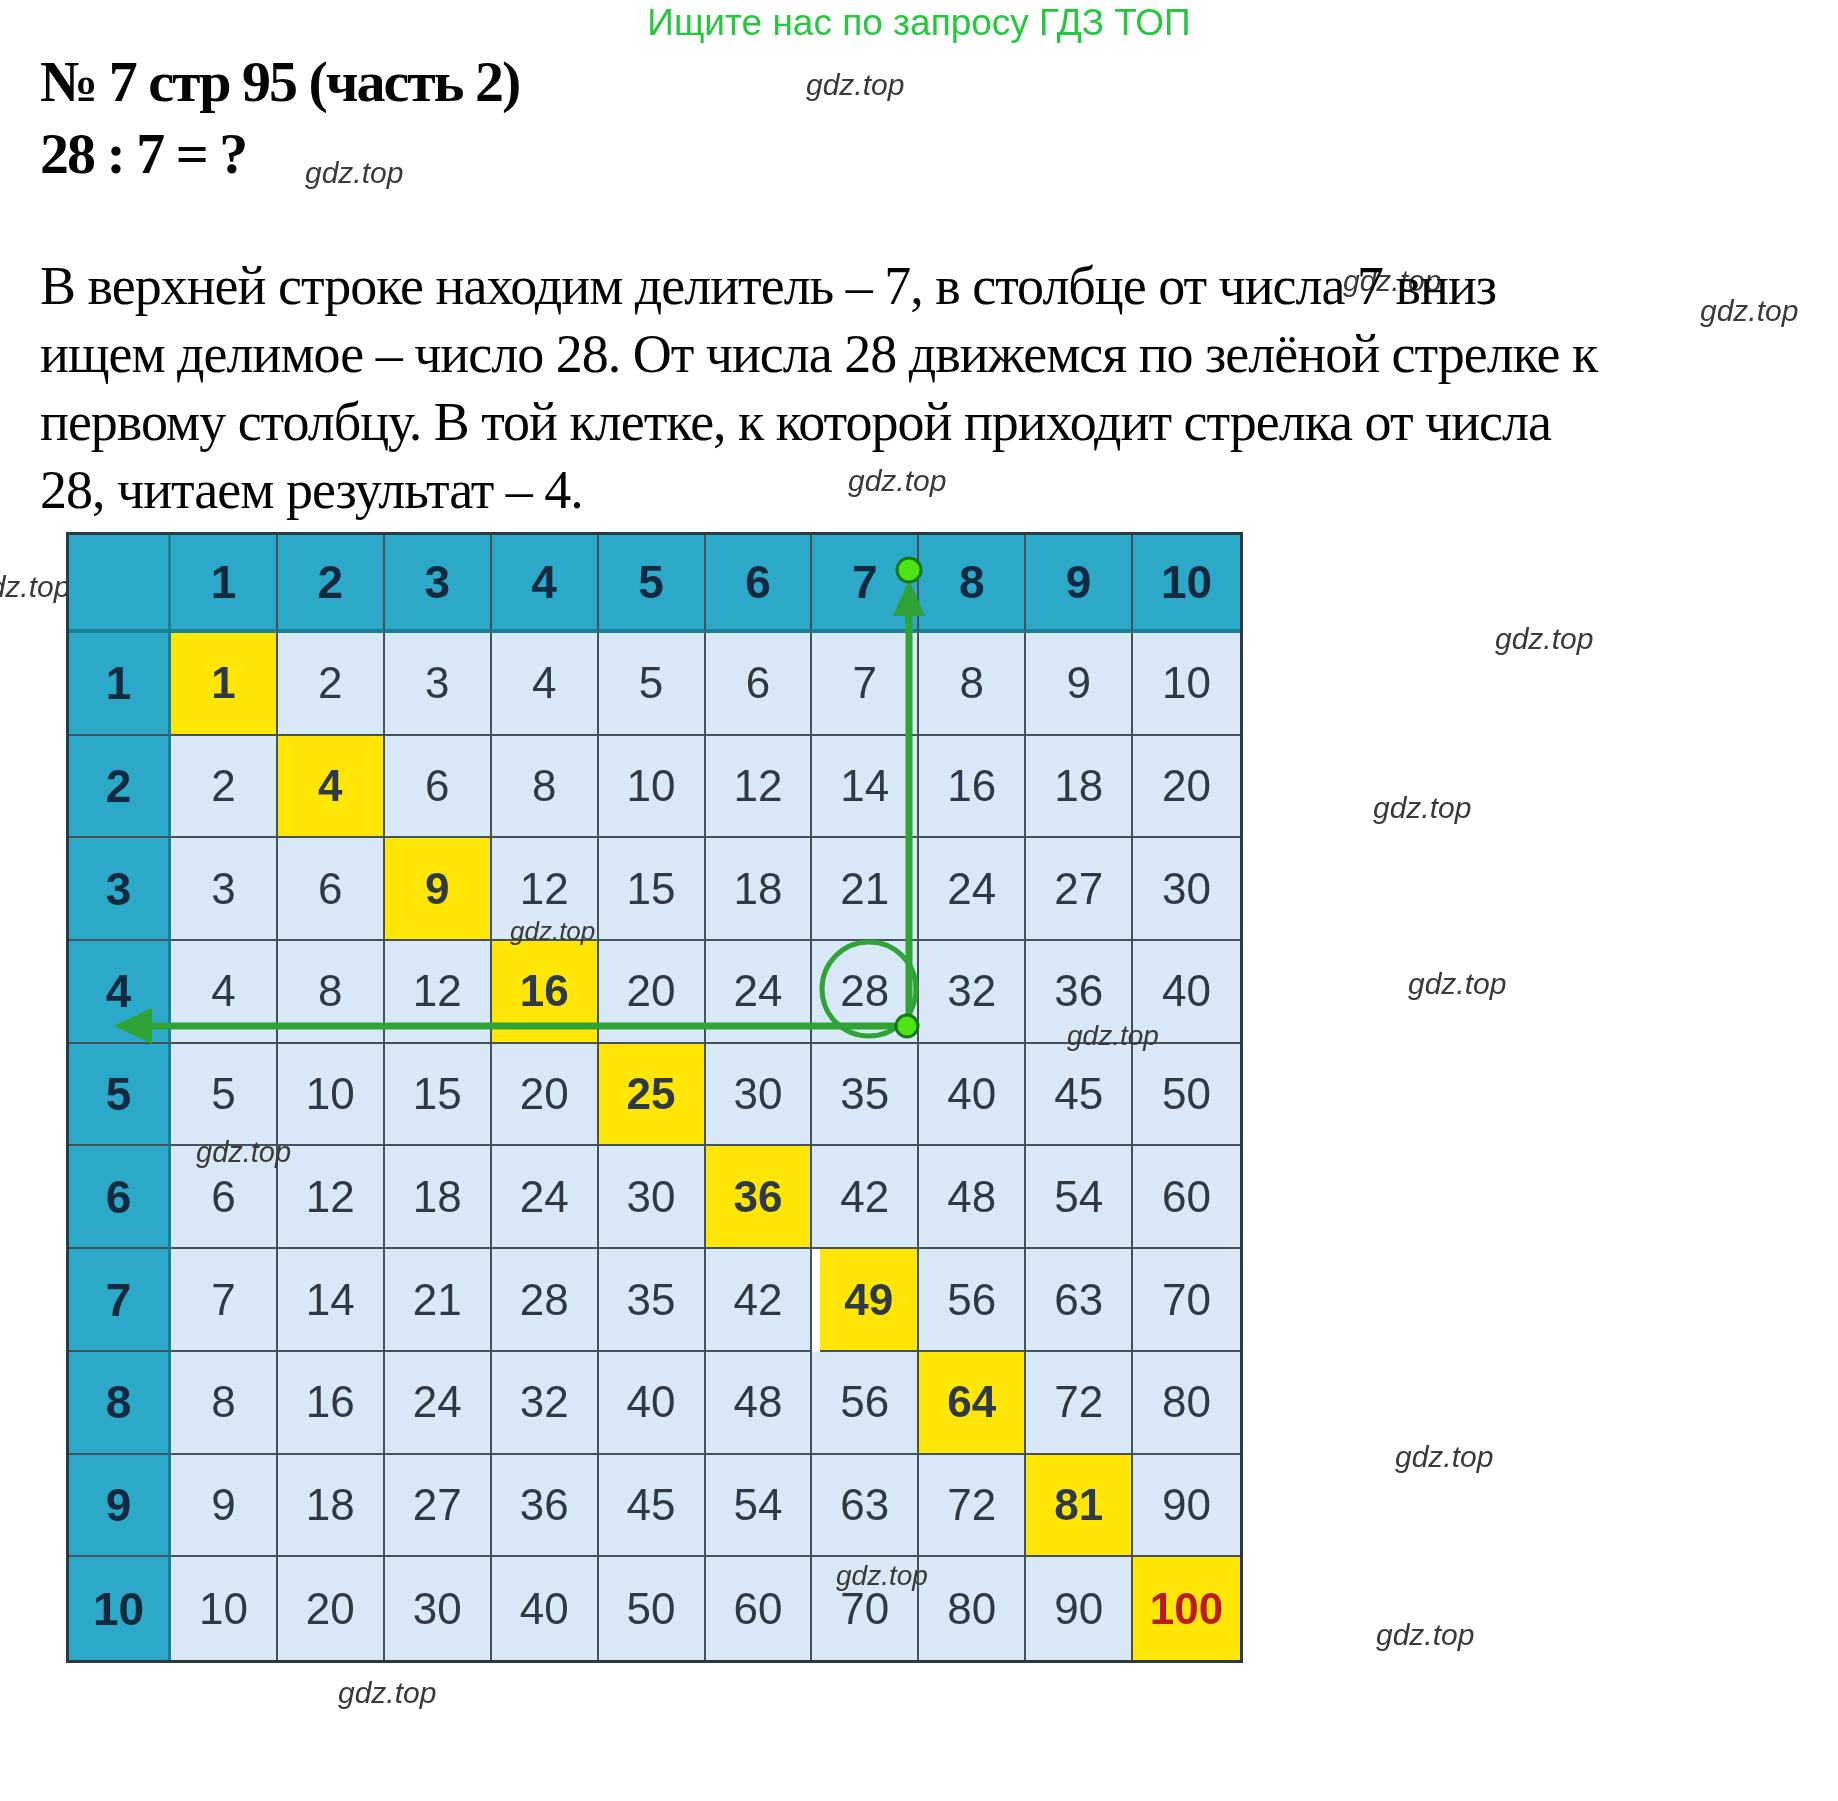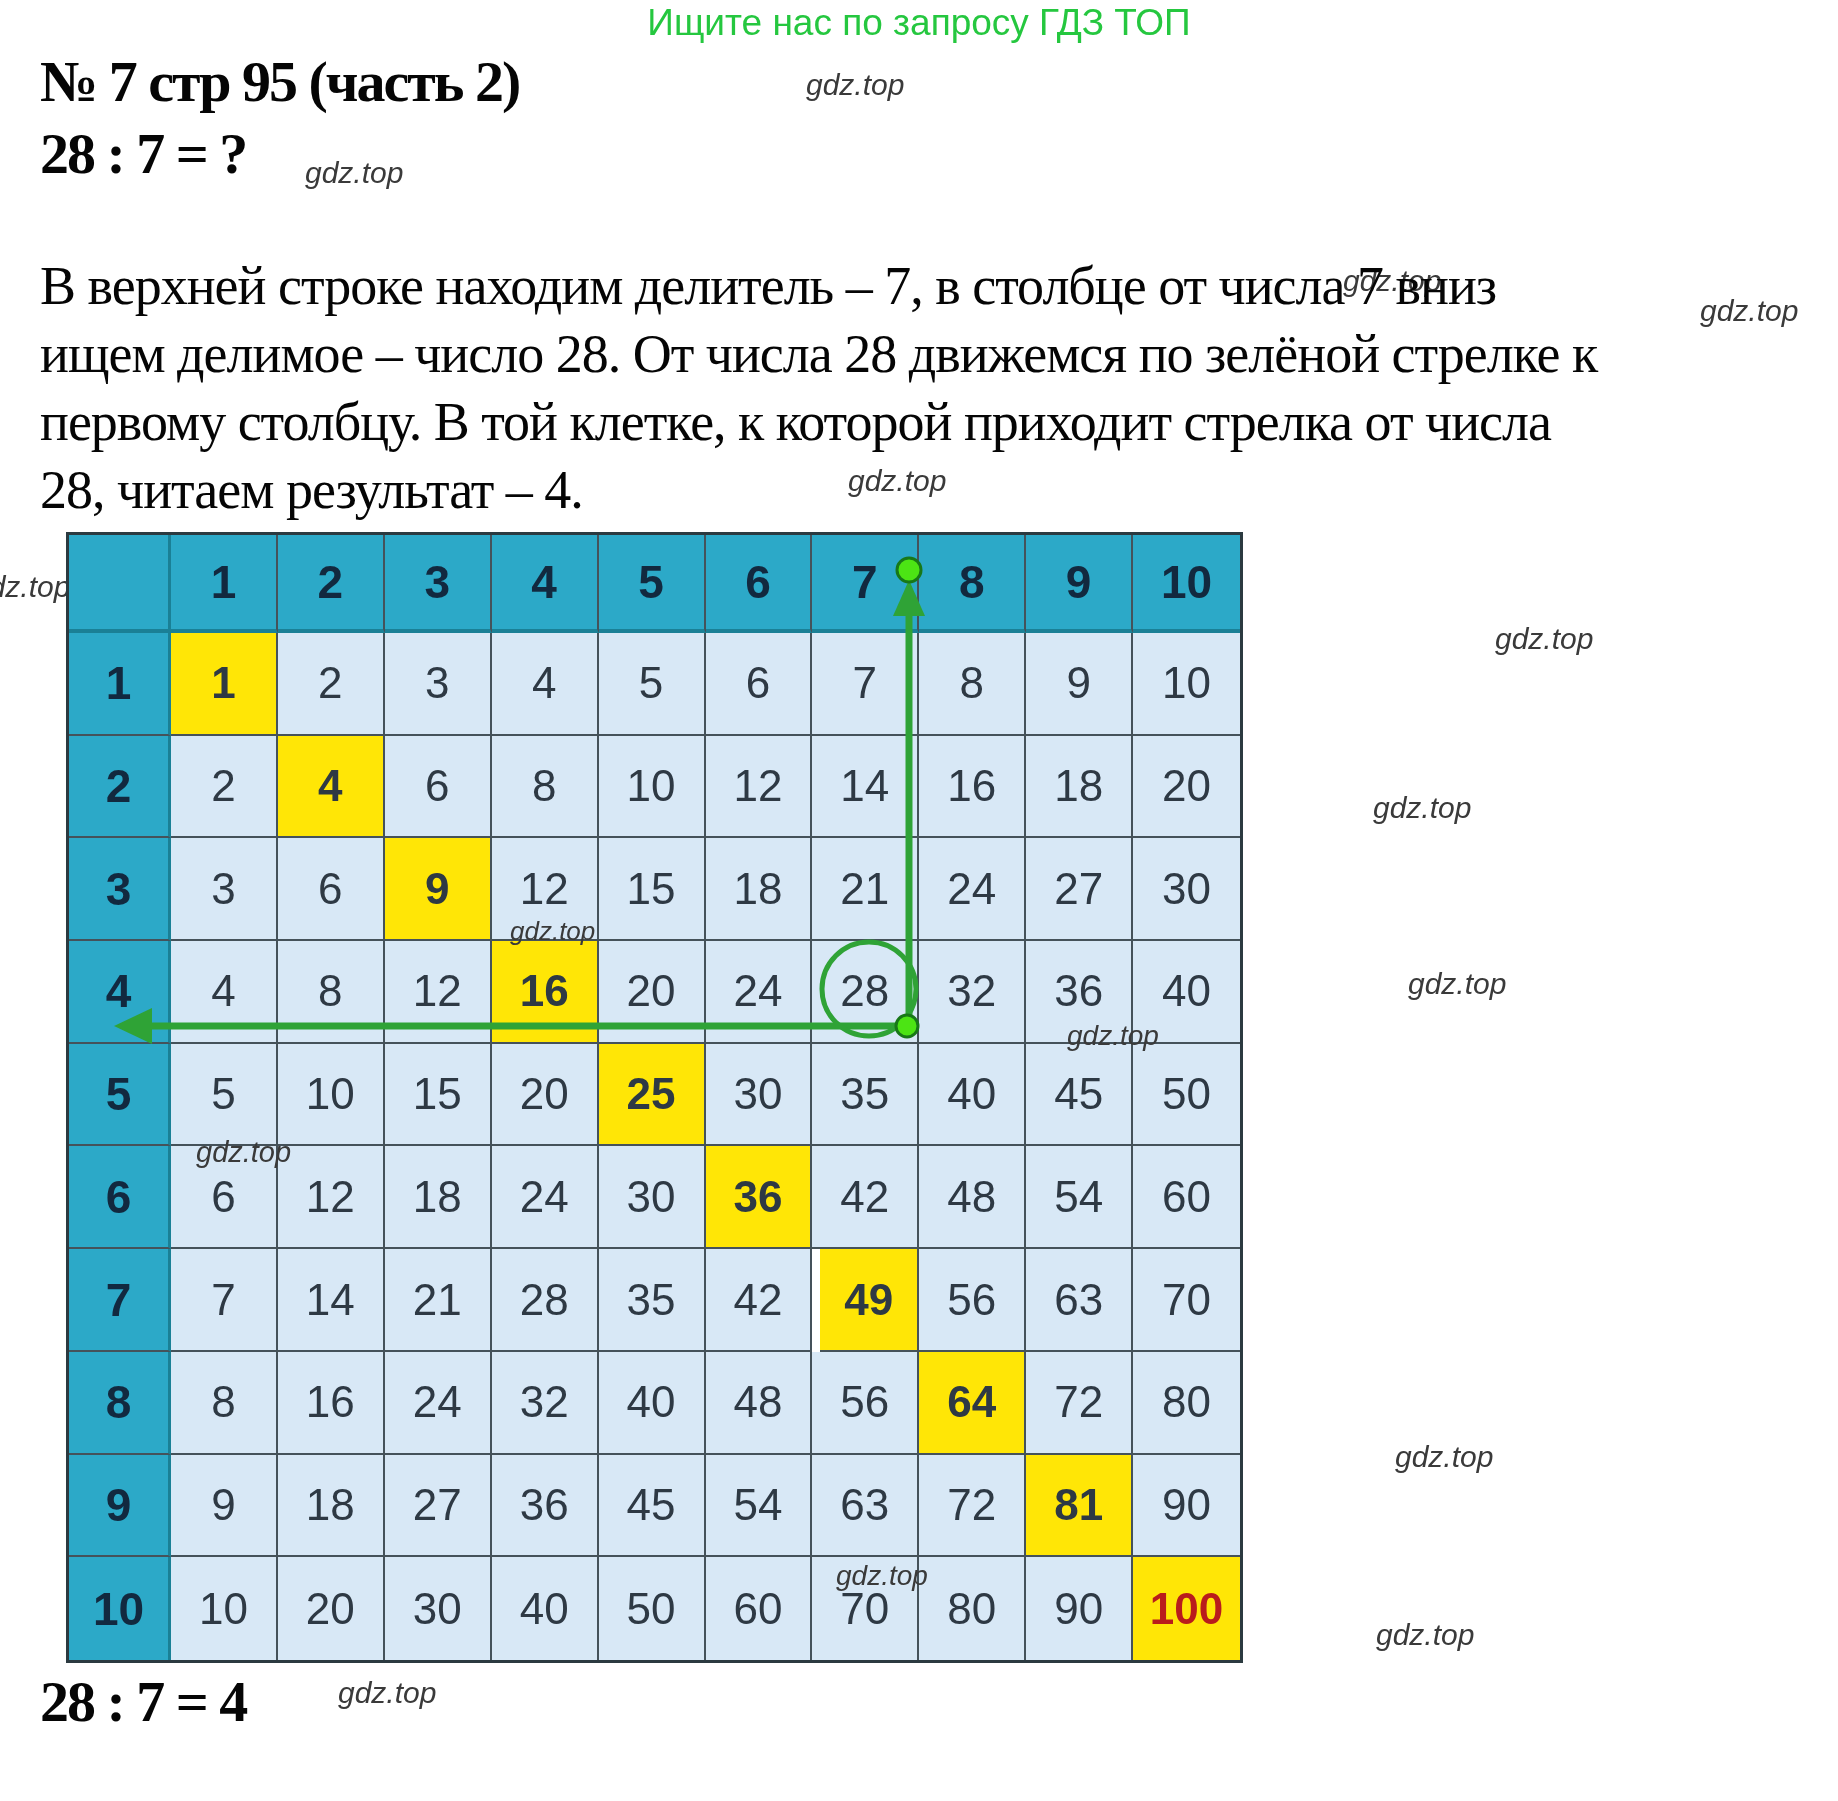--- a/index.html
+++ b/index.html
@@ -180,21 +180,20 @@
   <svg class="overlay" viewBox="0 0 1838 1801" xmlns="http://www.w3.org/2000/svg">
     <line x1="909" y1="592" x2="909" y2="1026" stroke-width="7" stroke="#2fa336"></line>
     <polygon points="909,580 893,616 925,616" fill="#2fa336"></polygon>
     <line x1="903" y1="1026" x2="140" y2="1026" stroke-width="7" stroke="#2fa336"></line>
     <polygon points="114,1026 152,1008 152,1044" fill="#2fa336"></polygon>
     <circle cx="869" cy="989" r="47" fill="none" stroke-width="5" stroke="#2fa336"></circle>
     <circle cx="909" cy="570" r="12" stroke-width="3" fill="#4ce414" stroke="#187818"></circle>
     <circle cx="907" cy="1026" r="11" stroke-width="3" fill="#4ce414" stroke="#187818"></circle>
   </svg>
 
-  <div class="h-serif answer">28 : 7 = 4</div>
 
 
   <div id="watermarks">
       <span class="wm" style="left: 806px; top: 70px; font-size: 30px; z-index: 3; color: rgb(58, 58, 58);">gdz.top</span>
       <span class="wm" style="left: 305px; top: 158px; font-size: 30px; z-index: 3; color: rgb(58, 58, 58);">gdz.top</span>
       <span class="wm" style="left: 1343px; top: 266px; font-size: 30px; z-index: 3; color: rgb(58, 58, 58);">gdz.top</span>
       <span class="wm" style="left: 1700px; top: 296px; font-size: 30px; z-index: 3; color: rgb(58, 58, 58);">gdz.top</span>
       <span class="wm" style="left: 848px; top: 466px; font-size: 30px; z-index: 3; color: rgb(58, 58, 58);">gdz.top</span>
       <span class="wm" style="left: -28px; top: 572px; font-size: 30px; z-index: 0; color: rgb(58, 58, 58);">gdz.top</span>
       <span class="wm" style="left: 1495px; top: 624px; font-size: 30px; z-index: 3; color: rgb(58, 58, 58);">gdz.top</span>

